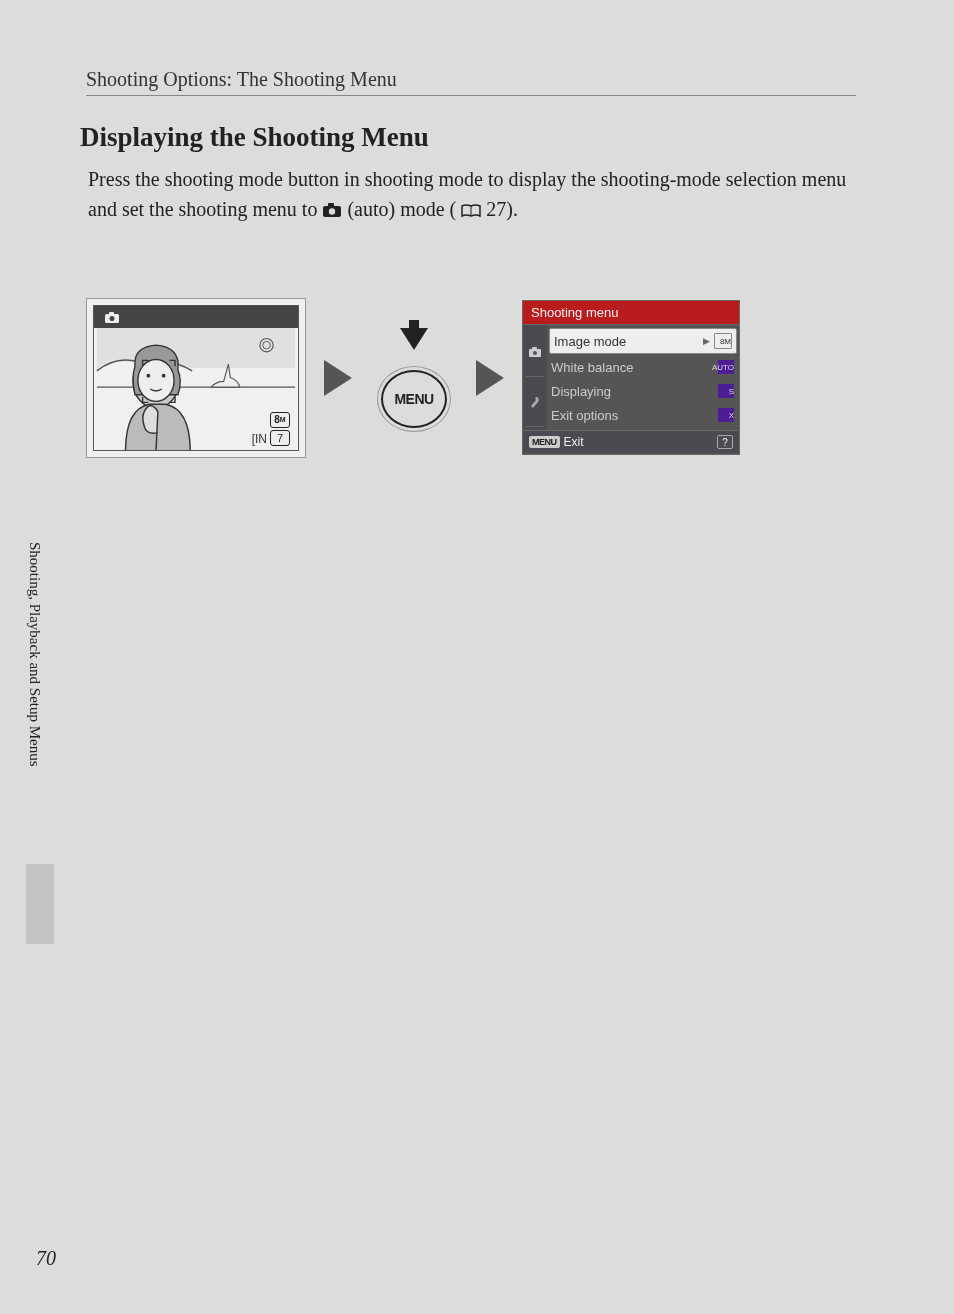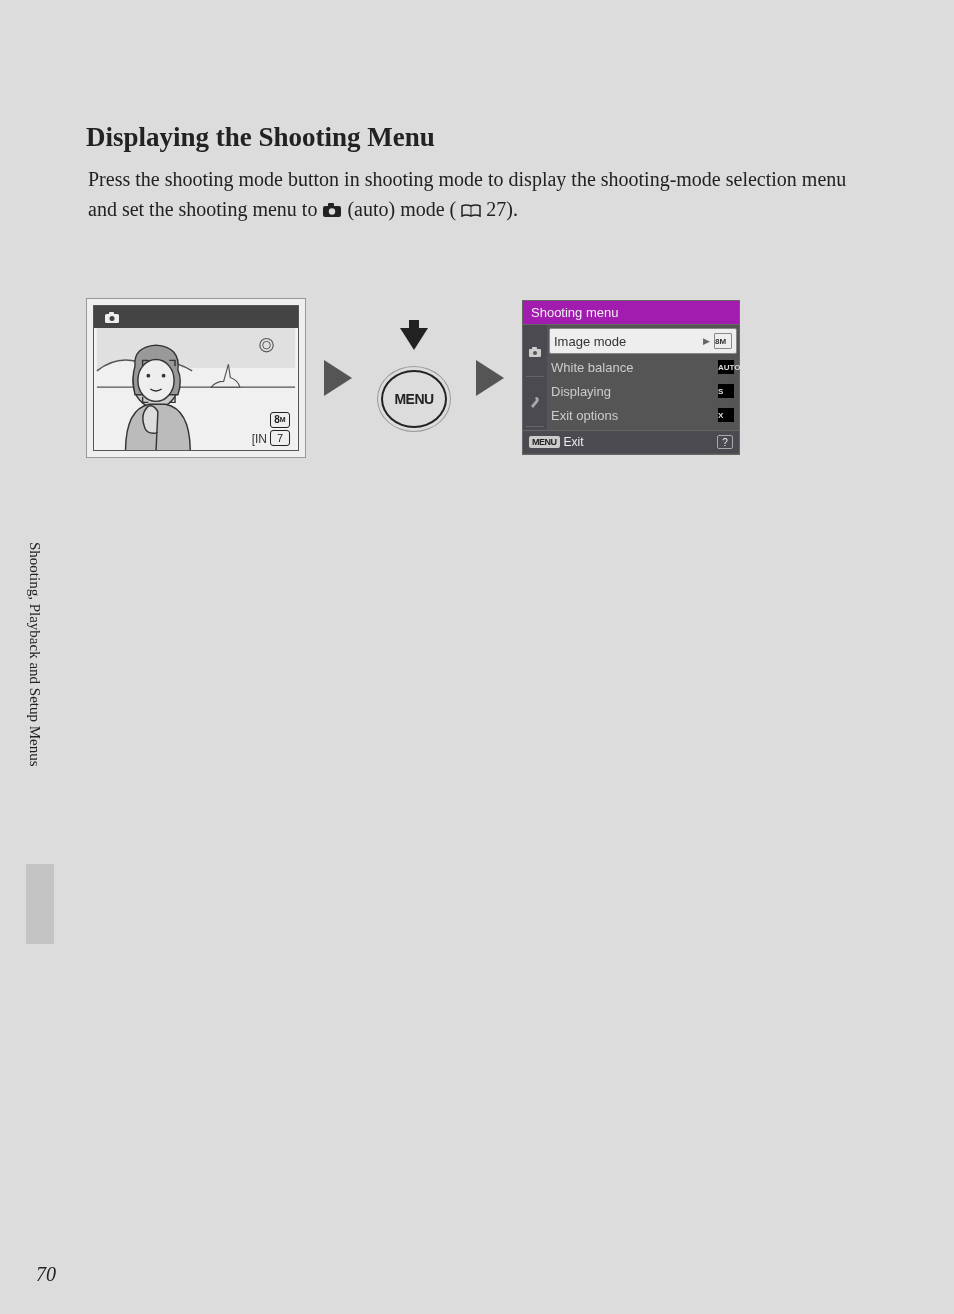--- a/index.html
+++ b/index.html
@@ -1,19 +1,19 @@
 <!DOCTYPE html>
 <html><head>
 <meta charset="utf-8">
 <style>
   * { box-sizing: border-box; margin: 0; padding: 0; }
   html, body { width: 954px; height: 1314px; background: #dcdcdc; font-family: Georgia, 'Times New Roman', serif; color: #222; }
   .page { position: relative; width: 954px; height: 1314px; background: #dcdcdc; }
   .breadcrumb { position: absolute; left: 86px; top: 68px; font-size: 20px; color: #333; border-bottom: 1px solid #888; width: 770px; padding-bottom: 4px; }
-  .title { position: absolute; left: 86px; top: 122px; font-size: 27px; font-weight: bold; }
+  .title { position: absolute; left: 80px; top: 122px; font-size: 27px; font-weight: bold; }
   .para1 { position: absolute; left: 88px; top: 164px; font-size: 20px; width: 780px; line-height: 1.5; }
   .para2 { position: absolute; left: 86px; top: 228px; font-size: 20px; width: 780px; line-height: 1.5; }
   .icon-cam { display: inline-block; vertical-align: -2px; }
   .icon-cam svg { width: 20px; height: 16px; }
   .icon-book { display: inline-block; vertical-align: -2px; }
   .menu-word { font-family: Arial, sans-serif; font-weight: 900; font-size: 16px; letter-spacing: -0.5px; transform: scaleX(0.85); display: inline-block; vertical-align: 1px; }
 
   .diagram { position: absolute; left: 86px; top: 295px; width: 770px; height: 165px; display: flex; align-items: center; gap: 18px; }
 
   
@@ -33,48 +33,49 @@
 
   
   .menu-btn { width: 88px; height: 100px; display: flex; flex-direction: column; align-items: center; justify-content: flex-start; }
   .menu-btn-ring { width: 66px; height: 66px; border-radius: 50%; border: 2.5px solid #222; display: flex; align-items: center; justify-content: center; font-family: Arial; font-weight: 900; font-size: 14px; letter-spacing: -0.5px; position: relative; margin-top: 20px; }
   .menu-btn-ring::before { content: ''; position: absolute; inset: -6px; border: 1px solid #999; border-radius: 50%; }
   .down-arrow { width: 0; height: 0; border-left: 14px solid transparent; border-right: 14px solid transparent; border-top: 22px solid #222; position: relative; }
   .down-arrow::before { content: ''; position: absolute; left: -5px; top: -30px; width: 10px; height: 12px; background: #222; }
 
   
   .menu-screen { width: 218px; height: 155px; border: 1px solid #666; background: #555; font-family: Arial, sans-serif; font-size: 13px; color: #ccc; }
-  .menu-header { background: #a21caf; padding: 4px 8px; color: #eee; border-bottom: 1px solid #666; font-size: 13px; }
+  .menu-header { background: #b91c1c; padding: 4px 8px; color: #eee; border-bottom: 1px solid #666; font-size: 13px; }
   .menu-body { display: flex; height: 105px; }
   .menu-tabs { width: 24px; background: #4a4a50; display: flex; flex-direction: column; align-items: center; padding-top: 2px; }
   .menu-tab { width: 18px; height: 50px; display: flex; align-items: center; justify-content: center; border-bottom: 1px solid #666; }
   .menu-list { flex: 1; background: #555; display: flex; flex-direction: column; padding: 2px 0; }
   .menu-row { display: flex; align-items: center; height: 24px; padding: 12px 4px; gap: 4px; }
   .menu-row.sel { background: #eee; color: #333; border: 1px solid #888; border-radius: 2px; margin: 1px 2px; }
   .menu-row .label { flex: 1; }
   .menu-row .chev { font-size: 9px; color: #666; }
-  .menu-row .pill { width: 18px; height: 16px; border: 1px solid #888; border-radius: 1px; display: inline-flex; align-items: center; justify-content: flex-start; font-size: 8px; font-weight: bold; background: #eee; color: #333; }
-  .menu-row .pill.dark { background: #000000; color: #ddd; border-color: #555; }
+  .menu-row .pill { width: 18px; height: 16px; border: 1px solid #888; border-radius: 1px; display: inline-flex; align-items: center; justify-content: flex-end; font-size: 8px; font-weight: normal; background: #eee; color: #333; }
+  .menu-row .pill.dark { background: #4c1d95; color: #ddd; border-color: #555; }
   .menu-footer { background: #4a4a50; padding: 4px 6px; display: flex; align-items: center; gap: 4px; color: #eee; font-size: 12px; border-top: 1px solid #666; }
   .menu-footer .menu-tag { background: #ccc; color: #222; font-weight: 900; font-size: 9px; padding: 1px 3px; border-radius: 2px; letter-spacing: -0.5px; }
   .menu-footer .help { margin-left: auto; width: 16px; height: 14px; border: 1px solid #aaa; border-radius: 2px; display: inline-flex; align-items: center; justify-content: center; font-size: 10px; }
 
   .bullets { position: absolute; left: 106px; top: 476px; font-size: 20px; width: 760px; }
   .bullets li { margin-bottom: 4px; line-height: 1.5; }
 
   .side-tab { position: absolute; left: 26px; top: 542px; width: 30px; height: 390px; }
   .side-text { writing-mode: vertical-rl; text-orientation: mixed; font-size: 15px; color: #222; height: 300px; }
   .side-block { position: absolute; left: 26px; top: 864px; width: 28px; height: 80px; background: #c4c4c4; }
 
-  .page-num { position: absolute; left: 36px; bottom: 28px; font-style: italic; font-size: 20px; text-align: center; }
+  .page-num { position: absolute; left: 36px; bottom: 44px; font-style: italic; font-size: 20px; text-align: center; }
 </style>
 </head>
 <body>
 
 <div class="page">
+  <div class="breadcrumb">Shooting Options: The Shooting Menu</div>
   <div class="title">Displaying the Shooting Menu</div>
 
   <div class="para1">
     <span>Press the shooting mode button in shooting mode to display the shooting-mode selection menu and set the shooting menu to </span>
     <span class="icon-cam">
       <svg viewBox="0 0 20 16">
           <rect x="1" y="4" width="18" height="11" rx="2" fill="#222"></rect>
           <rect x="6" y="1" width="6" height="4" rx="1" fill="#222"></rect>
           <circle cx="10" cy="9.5" r="3.2" fill="#dcdcdc"></circle>
         </svg>

